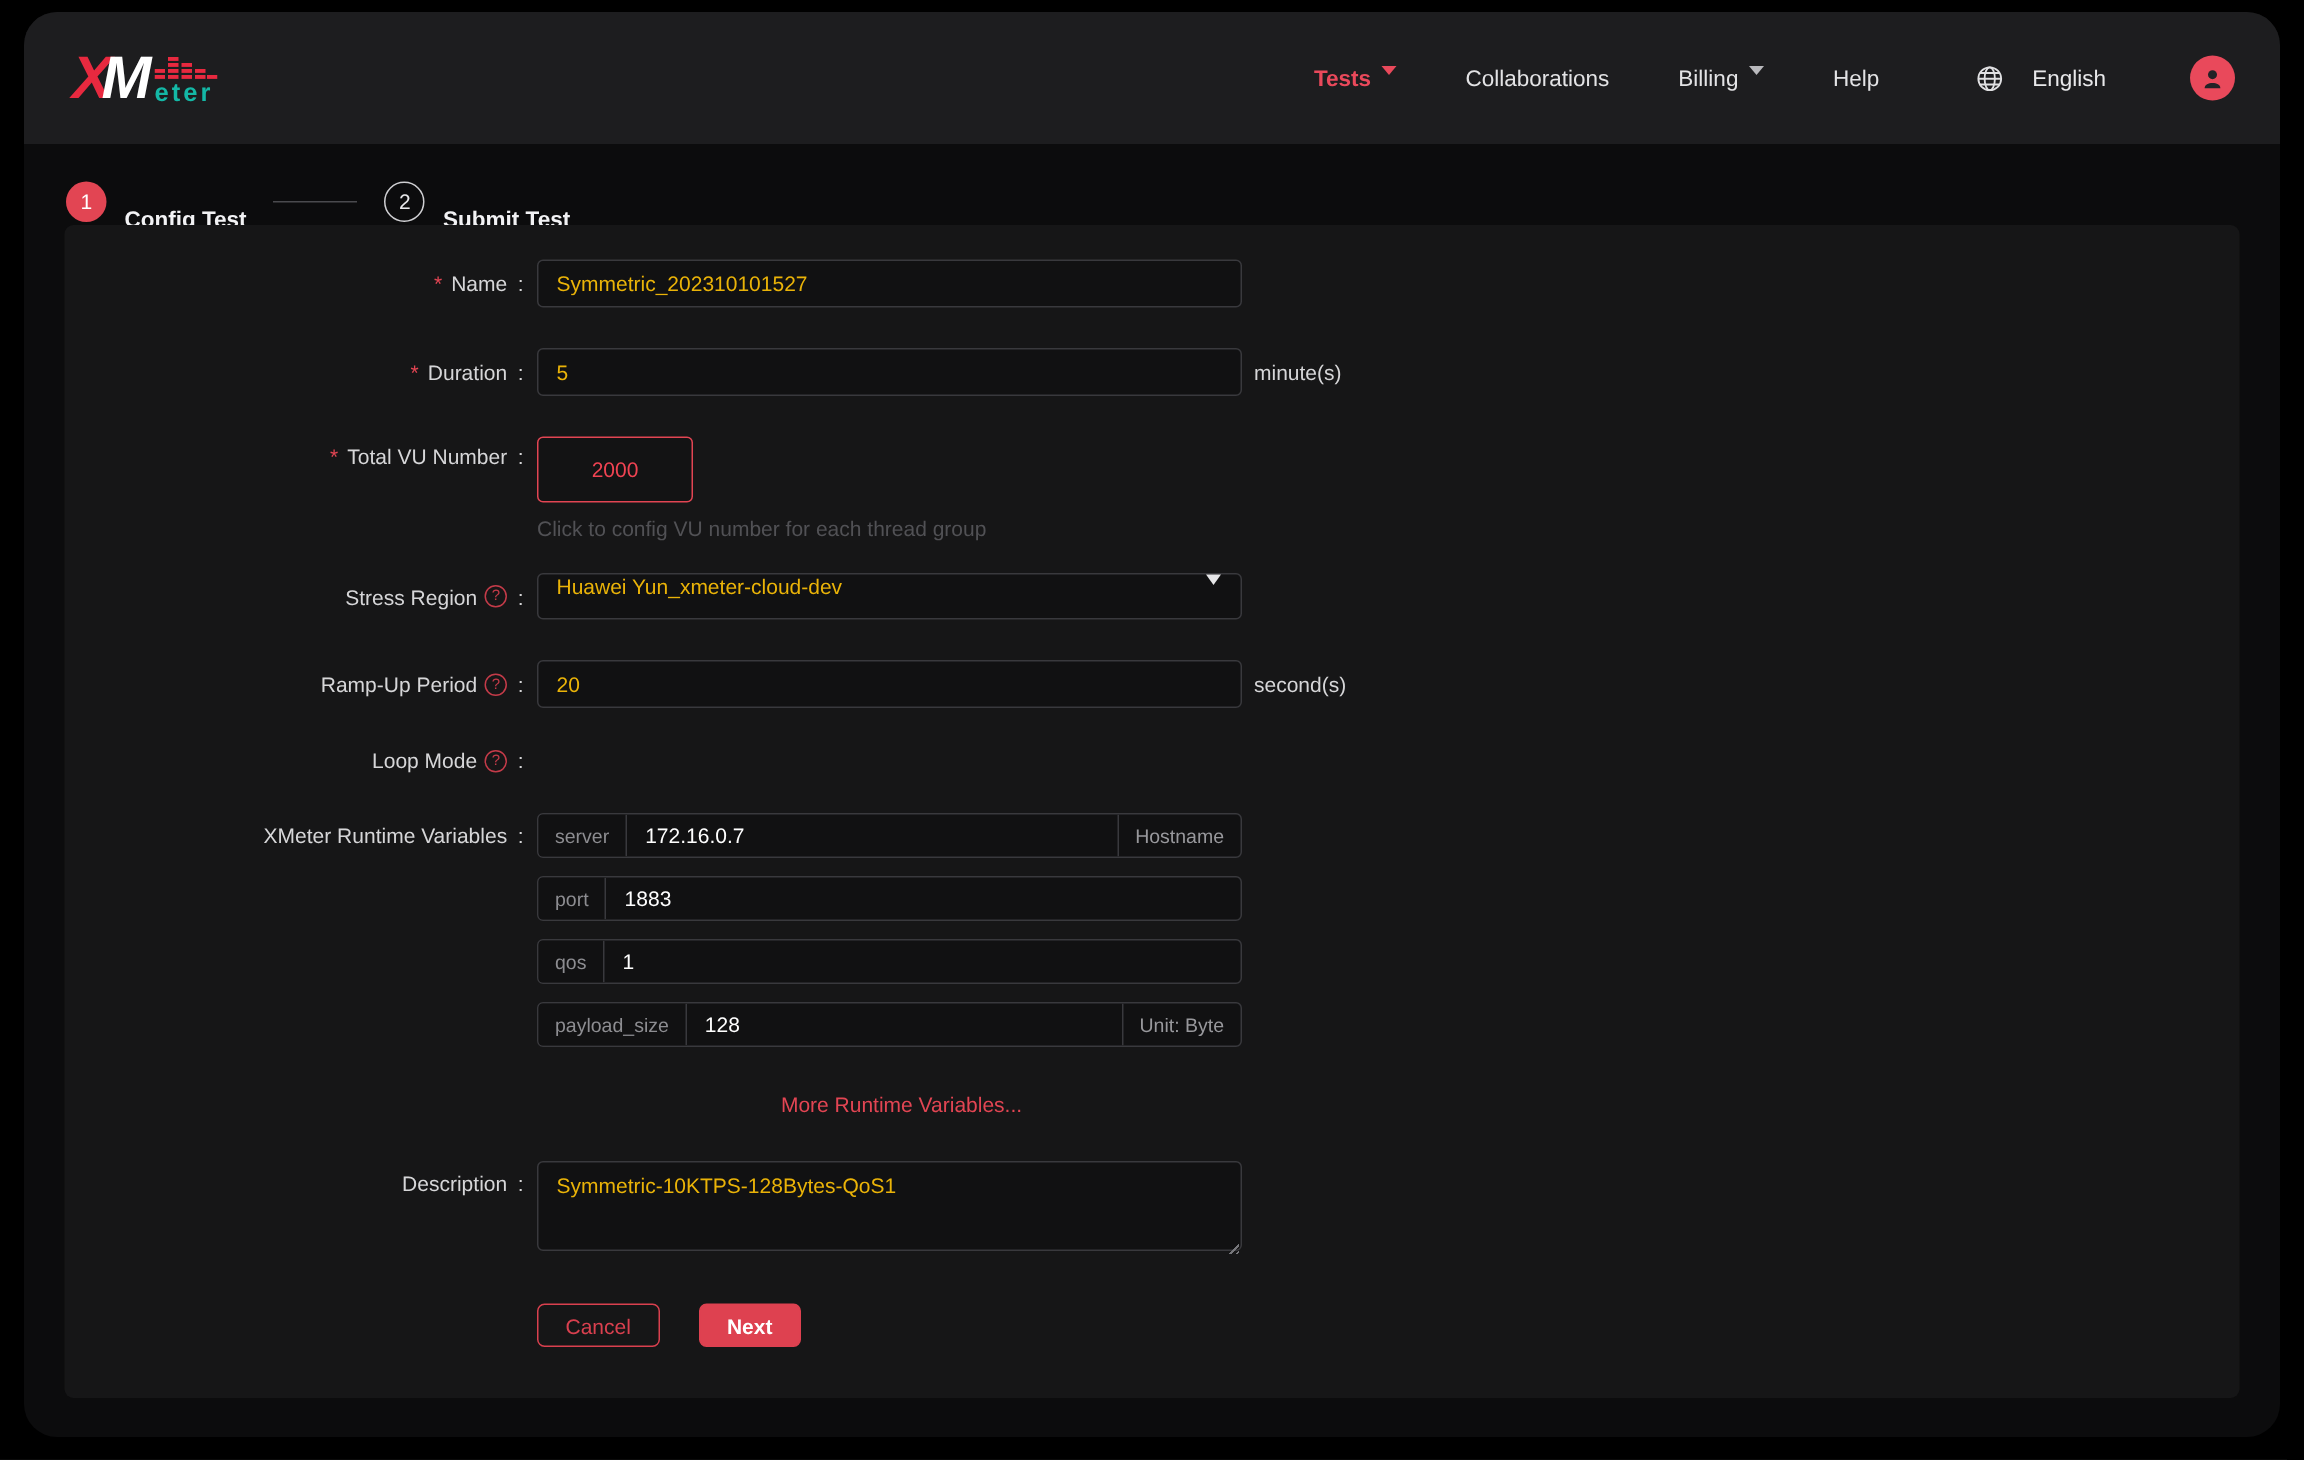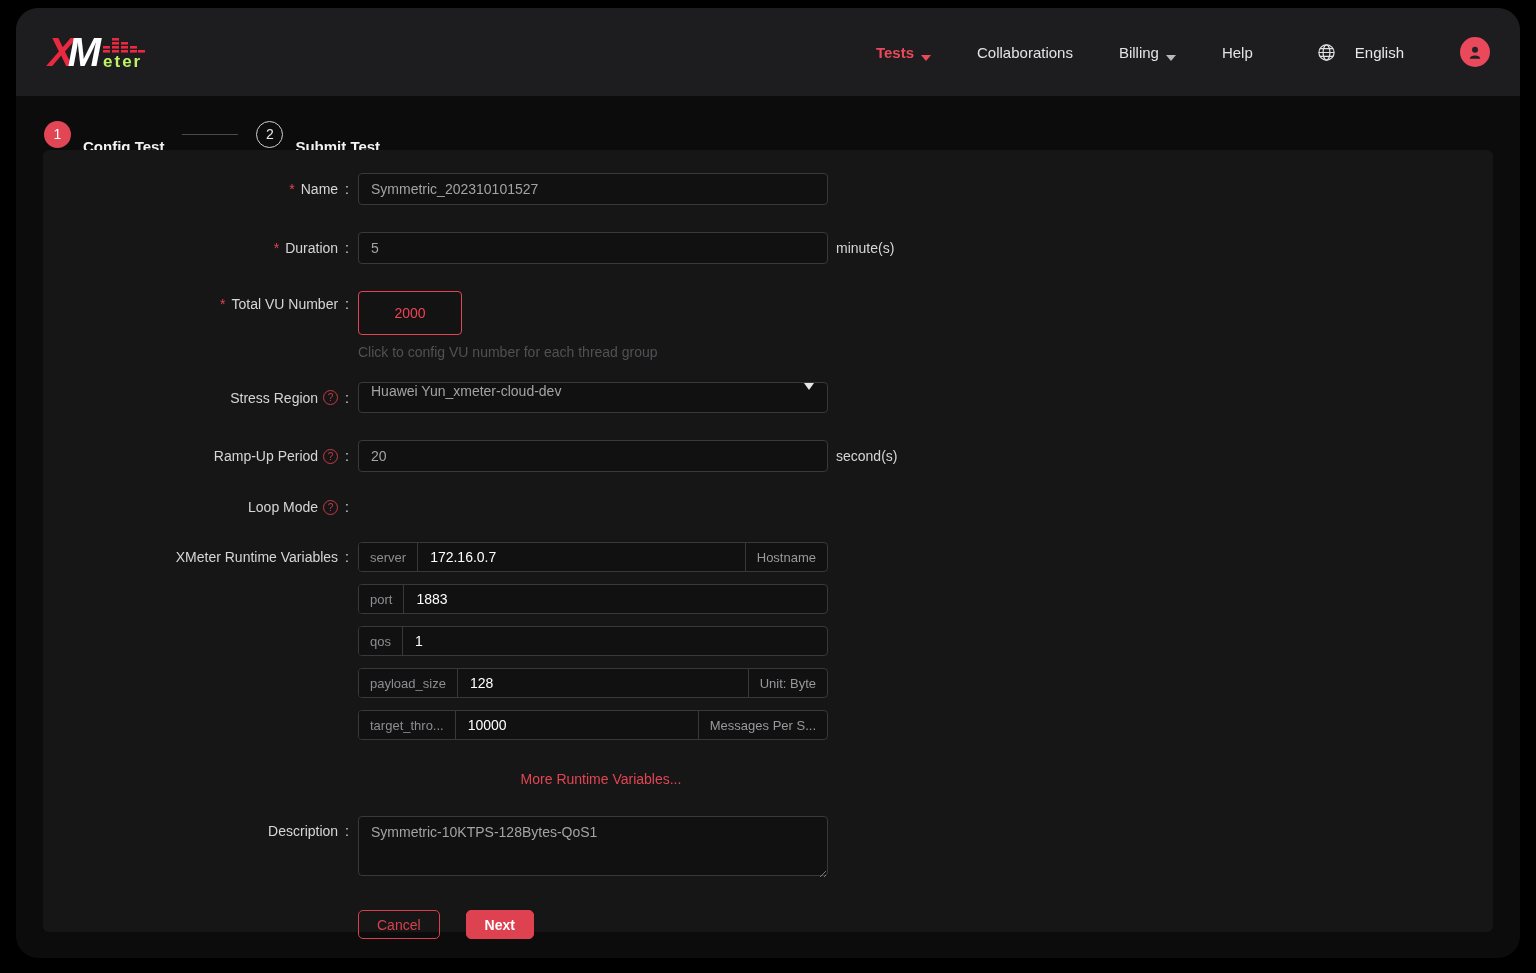--- a/index.html
+++ b/index.html
@@ -43,29 +43,29 @@
     color: #ffffff;
     font-size: 40px;
     font-weight: bold;
     font-style: italic;
     line-height: 40px;
     margin-left: -3px;
   }
   .logo-right { display: flex; flex-direction: column; align-items: flex-start; margin-left: 2px; margin-top: 2px; }
   .logo-eq { display: block; }
   .logo-eter {
-    color: #bef264;
+    color: #14b8a6;
     font-size: 17px;
     font-weight: bold;
     letter-spacing: 2px;
     line-height: 16px;
   }
   .nav-spacer { flex: 1; }
   .nav-items { display: flex; align-items: center; gap: 46px; font-size: 15px; }
-  .nav-item { display: flex; align-items: flex-end; gap: 7px; color: #e3e3e5; cursor: pointer; }
+  .nav-item { display: flex; align-items: flex-start; gap: 7px; color: #e3e3e5; cursor: pointer; }
   .nav-item.active { color: #e9495b; font-weight: bold; }
   .caret-down {
     width: 0; height: 0;
     border-left: 5px solid transparent;
     border-right: 5px solid transparent;
     border-top: 6px solid #b9b9bd;
   }
   .caret-down.red { border-top-color: #e9495b; }
   .lang { display: flex; align-items: center; gap: 19px; margin-left: 64px; font-size: 15px; color: #e8e8ea; cursor: pointer; }
   .avatar {
@@ -131,21 +131,21 @@
     line-height: 13px;
     text-align: center;
     display: inline-block;
     cursor: pointer;
   }
   input.text-input, .select-box, textarea.desc-input {
     width: 100%;
     background: #111112;
     border: 1px solid #39393d;
     border-radius: 4px;
-    color: #a3a3a3;
+    color: #eab308;
     font-size: 14px;
     font-family: "Liberation Sans", sans-serif;
     padding: 0 12px;
     outline: none;
   }
   input.text-input { height: 32px; }
   .select-box {
     height: 31px;
     display: flex; align-items: flex-start;
     cursor: pointer;
@@ -458,30 +458,20 @@
         <div class="f-label"></div>
         <div class="f-control">
           <div class="rt-row">
             <span class="rt-key">payload_size</span>
             <input class="rt-value" type="text" value="128" style="">
             <span class="rt-unit">Unit: Byte</span>
           </div>
         </div>
       </div>
 
-      <div class="f-row">
-        <div class="f-label"></div>
-        <div class="f-control">
-          <div class="rt-row">
-            <span class="rt-key">target_thro...</span>
-            <input class="rt-value" type="text" value="10000" style="">
-            <span class="rt-unit">Messages Per S...</span>
-          </div>
-        </div>
-      </div>
 
       <div class="f-row more-link-row" style="margin-bottom:28px;">
         <div class="f-label"></div>
         <div class="f-control" style="text-align:center;">
           <span class="more-link">More Runtime Variables...</span>
         </div>
       </div>
     </div>
 
     <div class="f-row align-top">

